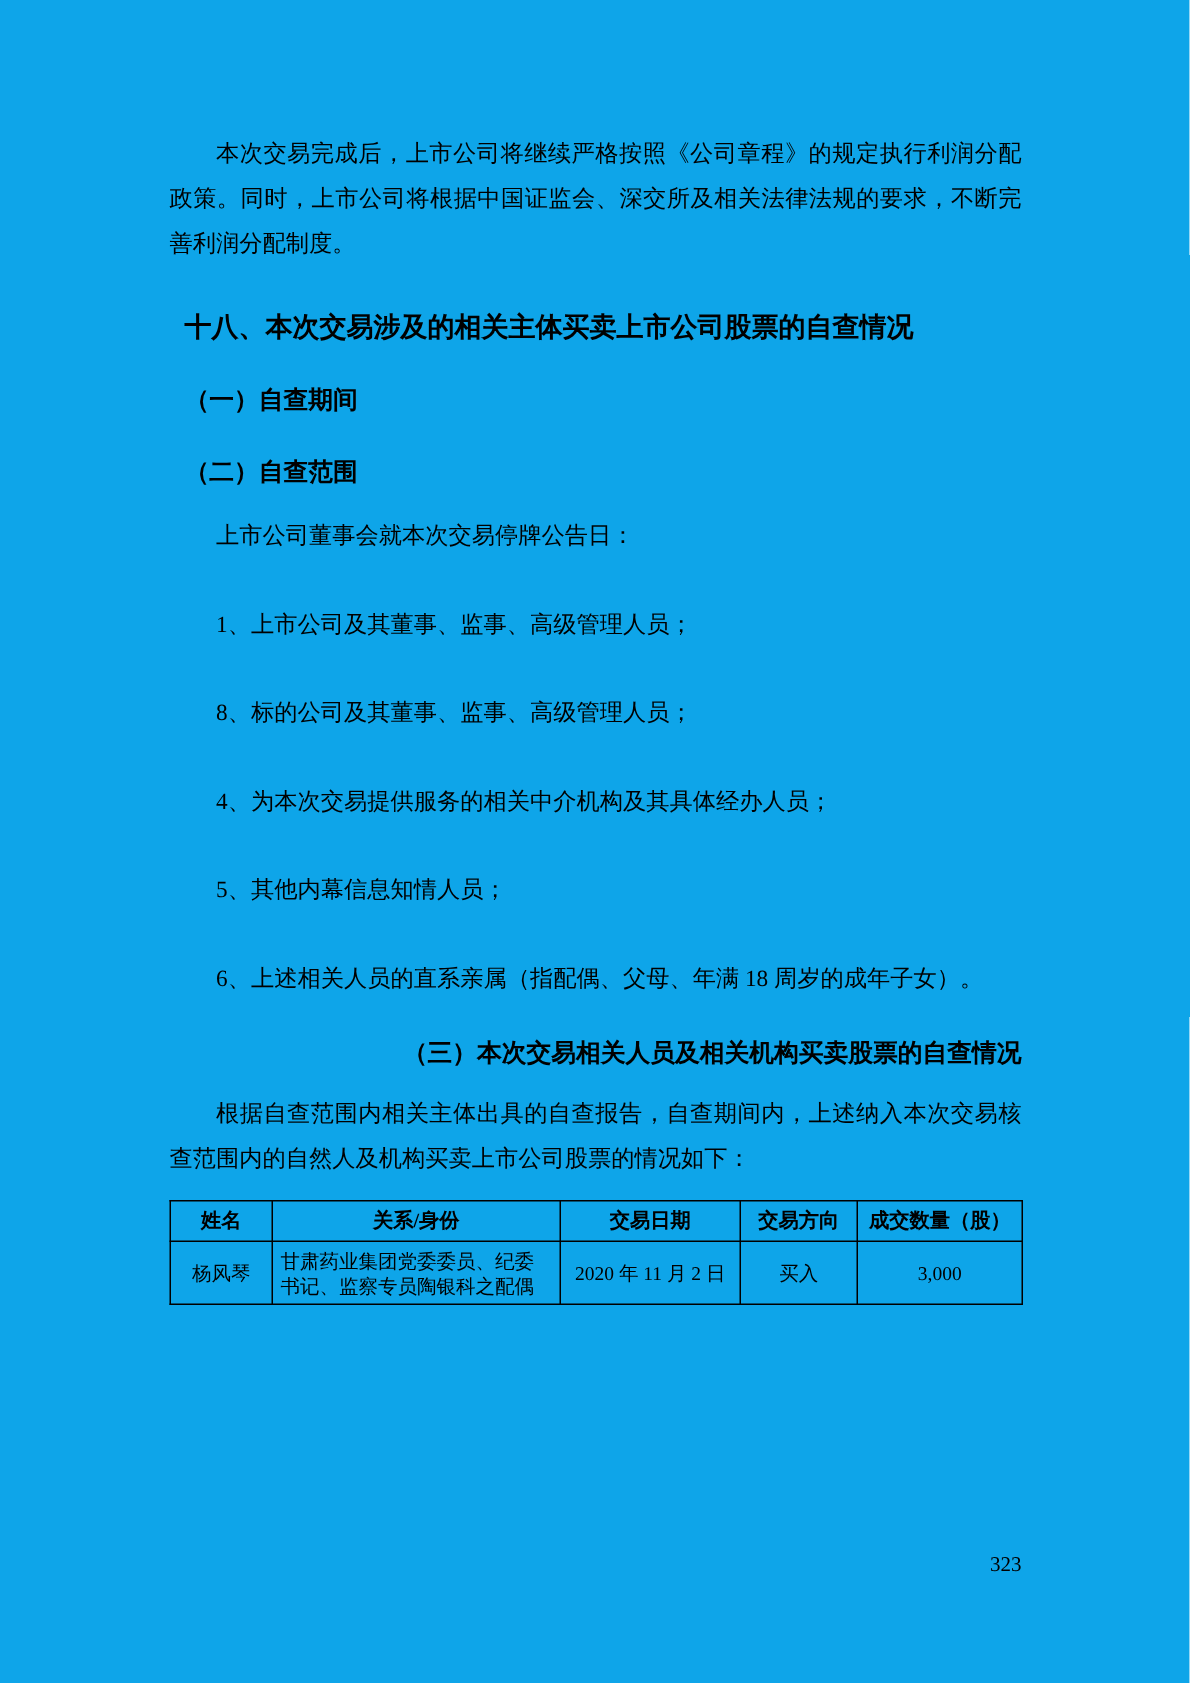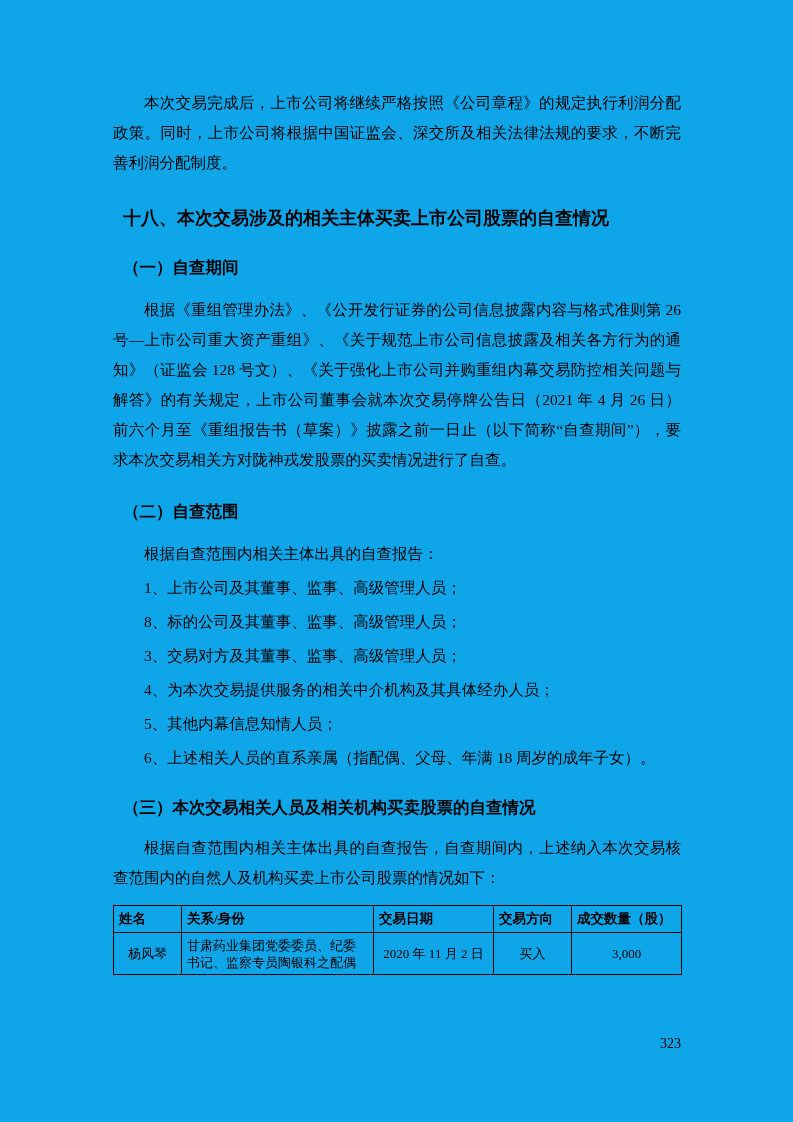--- a/index.html
+++ b/index.html
@@ -22,45 +22,45 @@
     margin: 0;
   }
   .main-heading {
     font-family: "Liberation Sans", sans-serif;
     font-size: 18px;
     font-weight: 700;
     line-height: 25px;
     margin: 28px 0 0 10px;
   }
   .sub-heading {
-    font-family: Liberation Serif, serif;
+    font-family: Liberation Mono, monospace;
     font-size: 16.5px;
     font-weight: 700;
     line-height: 22px;
     margin: 26px 0 0 10px;
   }
-  .sub-heading.s3 { margin-top: 24px; }
+  .sub-heading.s3 { margin-top: 24px; text-align: right; }
   .after-heading { margin-top: 16px; }
-  .list-item { margin-top: 4px; }
+  .list-item { margin-top: 29px; }
   .para-results { margin-top: 14px; }
   .data-table {
     width: 100%;
     border-collapse: collapse;
     margin-top: 12px;
     font-size: 13px;
     table-layout: fixed;
   }
   .data-table th, .data-table td {
     border: 1px solid #000000;
     padding: 3px 5px;
     vertical-align: middle;
   }
   .data-table th {
     font-weight: 700;
-    text-align: left;
+    text-align: center;
     font-size: 13.5px;
     height: 27px;
   }
   .data-table td {
     text-align: center;
     line-height: 17px;
     height: 42px;
   }
   .data-table td.relation { text-align: left; margin-left: 20px; }
   .col-name { width: 68px; }
@@ -79,27 +79,25 @@
 </head>
 <body>
 
 <div class="page">
 
   <p class="body-text">本次交易完成后，上市公司将继续严格按照《公司章程》的规定执行利润分配政策。同时，上市公司将根据中国证监会、深交所及相关法律法规的要求，不断完善利润分配制度。</p>
 
   <h1 class="main-heading">十八、本次交易涉及的相关主体买卖上市公司股票的自查情况</h1>
 
   <h2 class="sub-heading">（一）自查期间</h2>
-  <p class="body-text after-heading">根据《重组管理办法》、《公开发行证券的公司信息披露内容与格式准则第 26 号—上市公司重大资产重组》、《关于规范上市公司信息披露及相关各方行为的通知》（证监会 128 号文）、《关于强化上市公司并购重组内幕交易防控相关问题与解答》的有关规定，上市公司董事会就本次交易停牌公告日（2021 年 4 月 26 日）前六个月至《重组报告书（草案）》披露之前一日止（以下简称“自查期间”），要求本次交易相关方对陇神戎发股票的买卖情况进行了自查。</p>
 
   <h2 class="sub-heading">（二）自查范围</h2>
-  <p class="body-text after-heading">根据自查范围内相关主体出具的自查报告：</p>
+  <p class="body-text after-heading">上市公司董事会就本次交易停牌公告日：</p>
   <p class="body-text list-item">1、上市公司及其董事、监事、高级管理人员；</p>
   <p class="body-text list-item">8、标的公司及其董事、监事、高级管理人员；</p>
-  <p class="body-text list-item">3、交易对方及其董事、监事、高级管理人员；</p>
   <p class="body-text list-item">4、为本次交易提供服务的相关中介机构及其具体经办人员；</p>
   <p class="body-text list-item">5、其他内幕信息知情人员；</p>
   <p class="body-text list-item">6、上述相关人员的直系亲属（指配偶、父母、年满 18 周岁的成年子女）。</p>
 
   <h2 class="sub-heading s3">（三）本次交易相关人员及相关机构买卖股票的自查情况</h2>
   <p class="body-text para-results">根据自查范围内相关主体出具的自查报告，自查期间内，上述纳入本次交易核查范围内的自然人及机构买卖上市公司股票的情况如下：</p>
 
   <table class="data-table">
     <colgroup>
       <col class="col-name">

